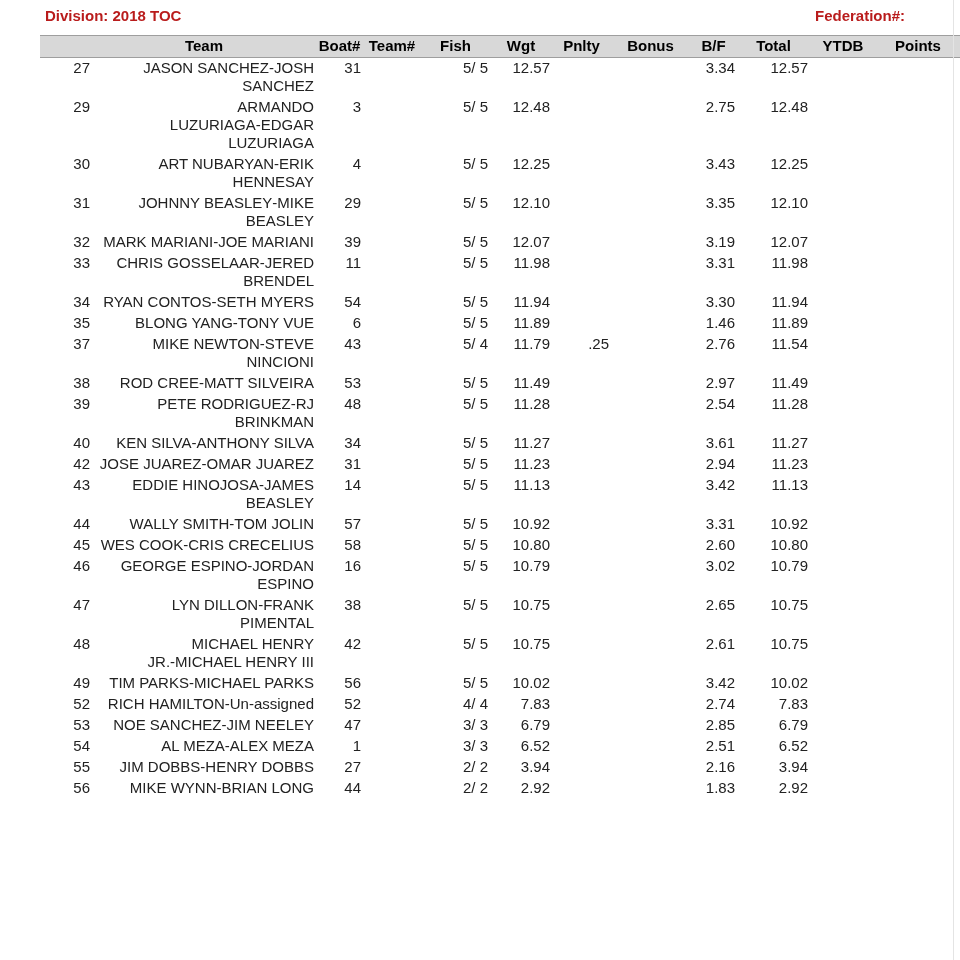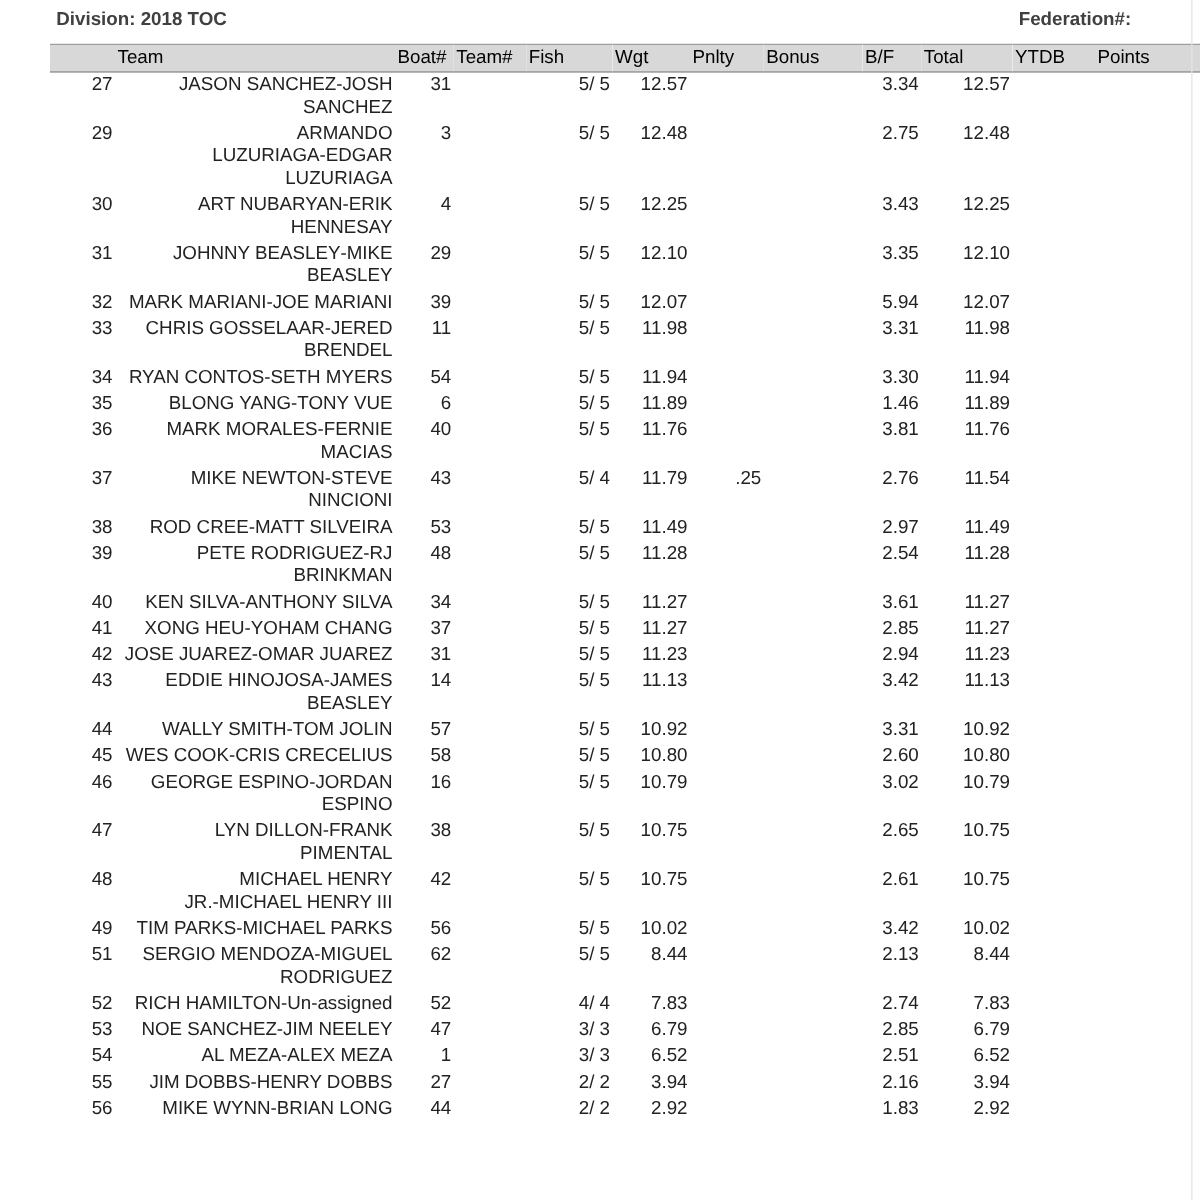--- a/index.html
+++ b/index.html
@@ -17,36 +17,36 @@
     color: #1f1f1f;
   }
   .topbar {
     display: flex;
     justify-content: space-between;
     align-items: flex-start;
     padding: 7px 55px 0 45px;
     font-size: 15px;
     font-weight: bold;
     line-height: 18px;
-    color: #404040;
+    color: #b91c1c;
   }
   table.results {
     border-collapse: collapse;
     table-layout: fixed;
     width: 872px;
     margin: 10px 0 0 40px;
     font-size: 15px;
   }
   table.results th {
     background: #d8d8d8;
     border-top: 1px solid #9e9e9e;
     border-bottom: 1px solid #9e9e9e;
-    font-weight: normal;
+    font-weight: bold;
     color: #000;
-    text-align: left;
+    text-align: center;
     padding: 1px 2px 2px;
     line-height: 18px;
     white-space: nowrap;
     overflow: hidden;
   }
   table.results td {
     vertical-align: top;
     text-align: right;
     padding: 1px 2px 2px;
     line-height: 18px;
@@ -161,21 +161,21 @@
         </tr>
         <tr>
           <td class="col-rank">32</td>
           <td class="col-team">MARK MARIANI‑JOE MARIANI</td>
           <td class="col-boat">39</td>
           <td class="col-team_no"></td>
           <td class="col-fish">5/ 5</td>
           <td class="col-wgt">12.07</td>
           <td class="col-pnlty"></td>
           <td class="col-bonus"></td>
-          <td class="col-bf">5.94</td>
+          <td class="col-bf">3.19</td>
           <td class="col-total">12.07</td>
           <td class="col-ytdb"></td>
           <td class="col-points"></td>
         </tr>
         <tr>
           <td class="col-rank">33</td>
           <td class="col-team">CHRIS GOSSELAAR‑JERED BRENDEL</td>
           <td class="col-boat">11</td>
           <td class="col-team_no"></td>
           <td class="col-fish">5/ 5</td>
@@ -209,34 +209,20 @@
           <td class="col-fish">5/ 5</td>
           <td class="col-wgt">11.89</td>
           <td class="col-pnlty"></td>
           <td class="col-bonus"></td>
           <td class="col-bf">1.46</td>
           <td class="col-total">11.89</td>
           <td class="col-ytdb"></td>
           <td class="col-points"></td>
         </tr>
         <tr>
-          <td class="col-rank">36</td>
-          <td class="col-team">MARK MORALES‑FERNIE MACIAS</td>
-          <td class="col-boat">40</td>
-          <td class="col-team_no"></td>
-          <td class="col-fish">5/ 5</td>
-          <td class="col-wgt">11.76</td>
-          <td class="col-pnlty"></td>
-          <td class="col-bonus"></td>
-          <td class="col-bf">3.81</td>
-          <td class="col-total">11.76</td>
-          <td class="col-ytdb"></td>
-          <td class="col-points"></td>
-        </tr>
-        <tr>
           <td class="col-rank">37</td>
           <td class="col-team">MIKE NEWTON‑STEVE NINCIONI</td>
           <td class="col-boat">43</td>
           <td class="col-team_no"></td>
           <td class="col-fish">5/ 4</td>
           <td class="col-wgt">11.79</td>
           <td class="col-pnlty">.25</td>
           <td class="col-bonus"></td>
           <td class="col-bf">2.76</td>
           <td class="col-total">11.54</td>
@@ -279,34 +265,20 @@
           <td class="col-fish">5/ 5</td>
           <td class="col-wgt">11.27</td>
           <td class="col-pnlty"></td>
           <td class="col-bonus"></td>
           <td class="col-bf">3.61</td>
           <td class="col-total">11.27</td>
           <td class="col-ytdb"></td>
           <td class="col-points"></td>
         </tr>
         <tr>
-          <td class="col-rank">41</td>
-          <td class="col-team">XONG HEU‑YOHAM CHANG</td>
-          <td class="col-boat">37</td>
-          <td class="col-team_no"></td>
-          <td class="col-fish">5/ 5</td>
-          <td class="col-wgt">11.27</td>
-          <td class="col-pnlty"></td>
-          <td class="col-bonus"></td>
-          <td class="col-bf">2.85</td>
-          <td class="col-total">11.27</td>
-          <td class="col-ytdb"></td>
-          <td class="col-points"></td>
-        </tr>
-        <tr>
           <td class="col-rank">42</td>
           <td class="col-team">JOSE JUAREZ‑OMAR JUAREZ</td>
           <td class="col-boat">31</td>
           <td class="col-team_no"></td>
           <td class="col-fish">5/ 5</td>
           <td class="col-wgt">11.23</td>
           <td class="col-pnlty"></td>
           <td class="col-bonus"></td>
           <td class="col-bf">2.94</td>
           <td class="col-total">11.23</td>
@@ -401,34 +373,20 @@
           <td class="col-rank">49</td>
           <td class="col-team">TIM PARKS‑MICHAEL PARKS</td>
           <td class="col-boat">56</td>
           <td class="col-team_no"></td>
           <td class="col-fish">5/ 5</td>
           <td class="col-wgt">10.02</td>
           <td class="col-pnlty"></td>
           <td class="col-bonus"></td>
           <td class="col-bf">3.42</td>
           <td class="col-total">10.02</td>
-          <td class="col-ytdb"></td>
-          <td class="col-points"></td>
-        </tr>
-        <tr>
-          <td class="col-rank">51</td>
-          <td class="col-team">SERGIO MENDOZA‑MIGUEL RODRIGUEZ</td>
-          <td class="col-boat">62</td>
-          <td class="col-team_no"></td>
-          <td class="col-fish">5/ 5</td>
-          <td class="col-wgt">8.44</td>
-          <td class="col-pnlty"></td>
-          <td class="col-bonus"></td>
-          <td class="col-bf">2.13</td>
-          <td class="col-total">8.44</td>
           <td class="col-ytdb"></td>
           <td class="col-points"></td>
         </tr>
         <tr>
           <td class="col-rank">52</td>
           <td class="col-team">RICH HAMILTON‑Un‑assigned</td>
           <td class="col-boat">52</td>
           <td class="col-team_no"></td>
           <td class="col-fish">4/ 4</td>
           <td class="col-wgt">7.83</td>

